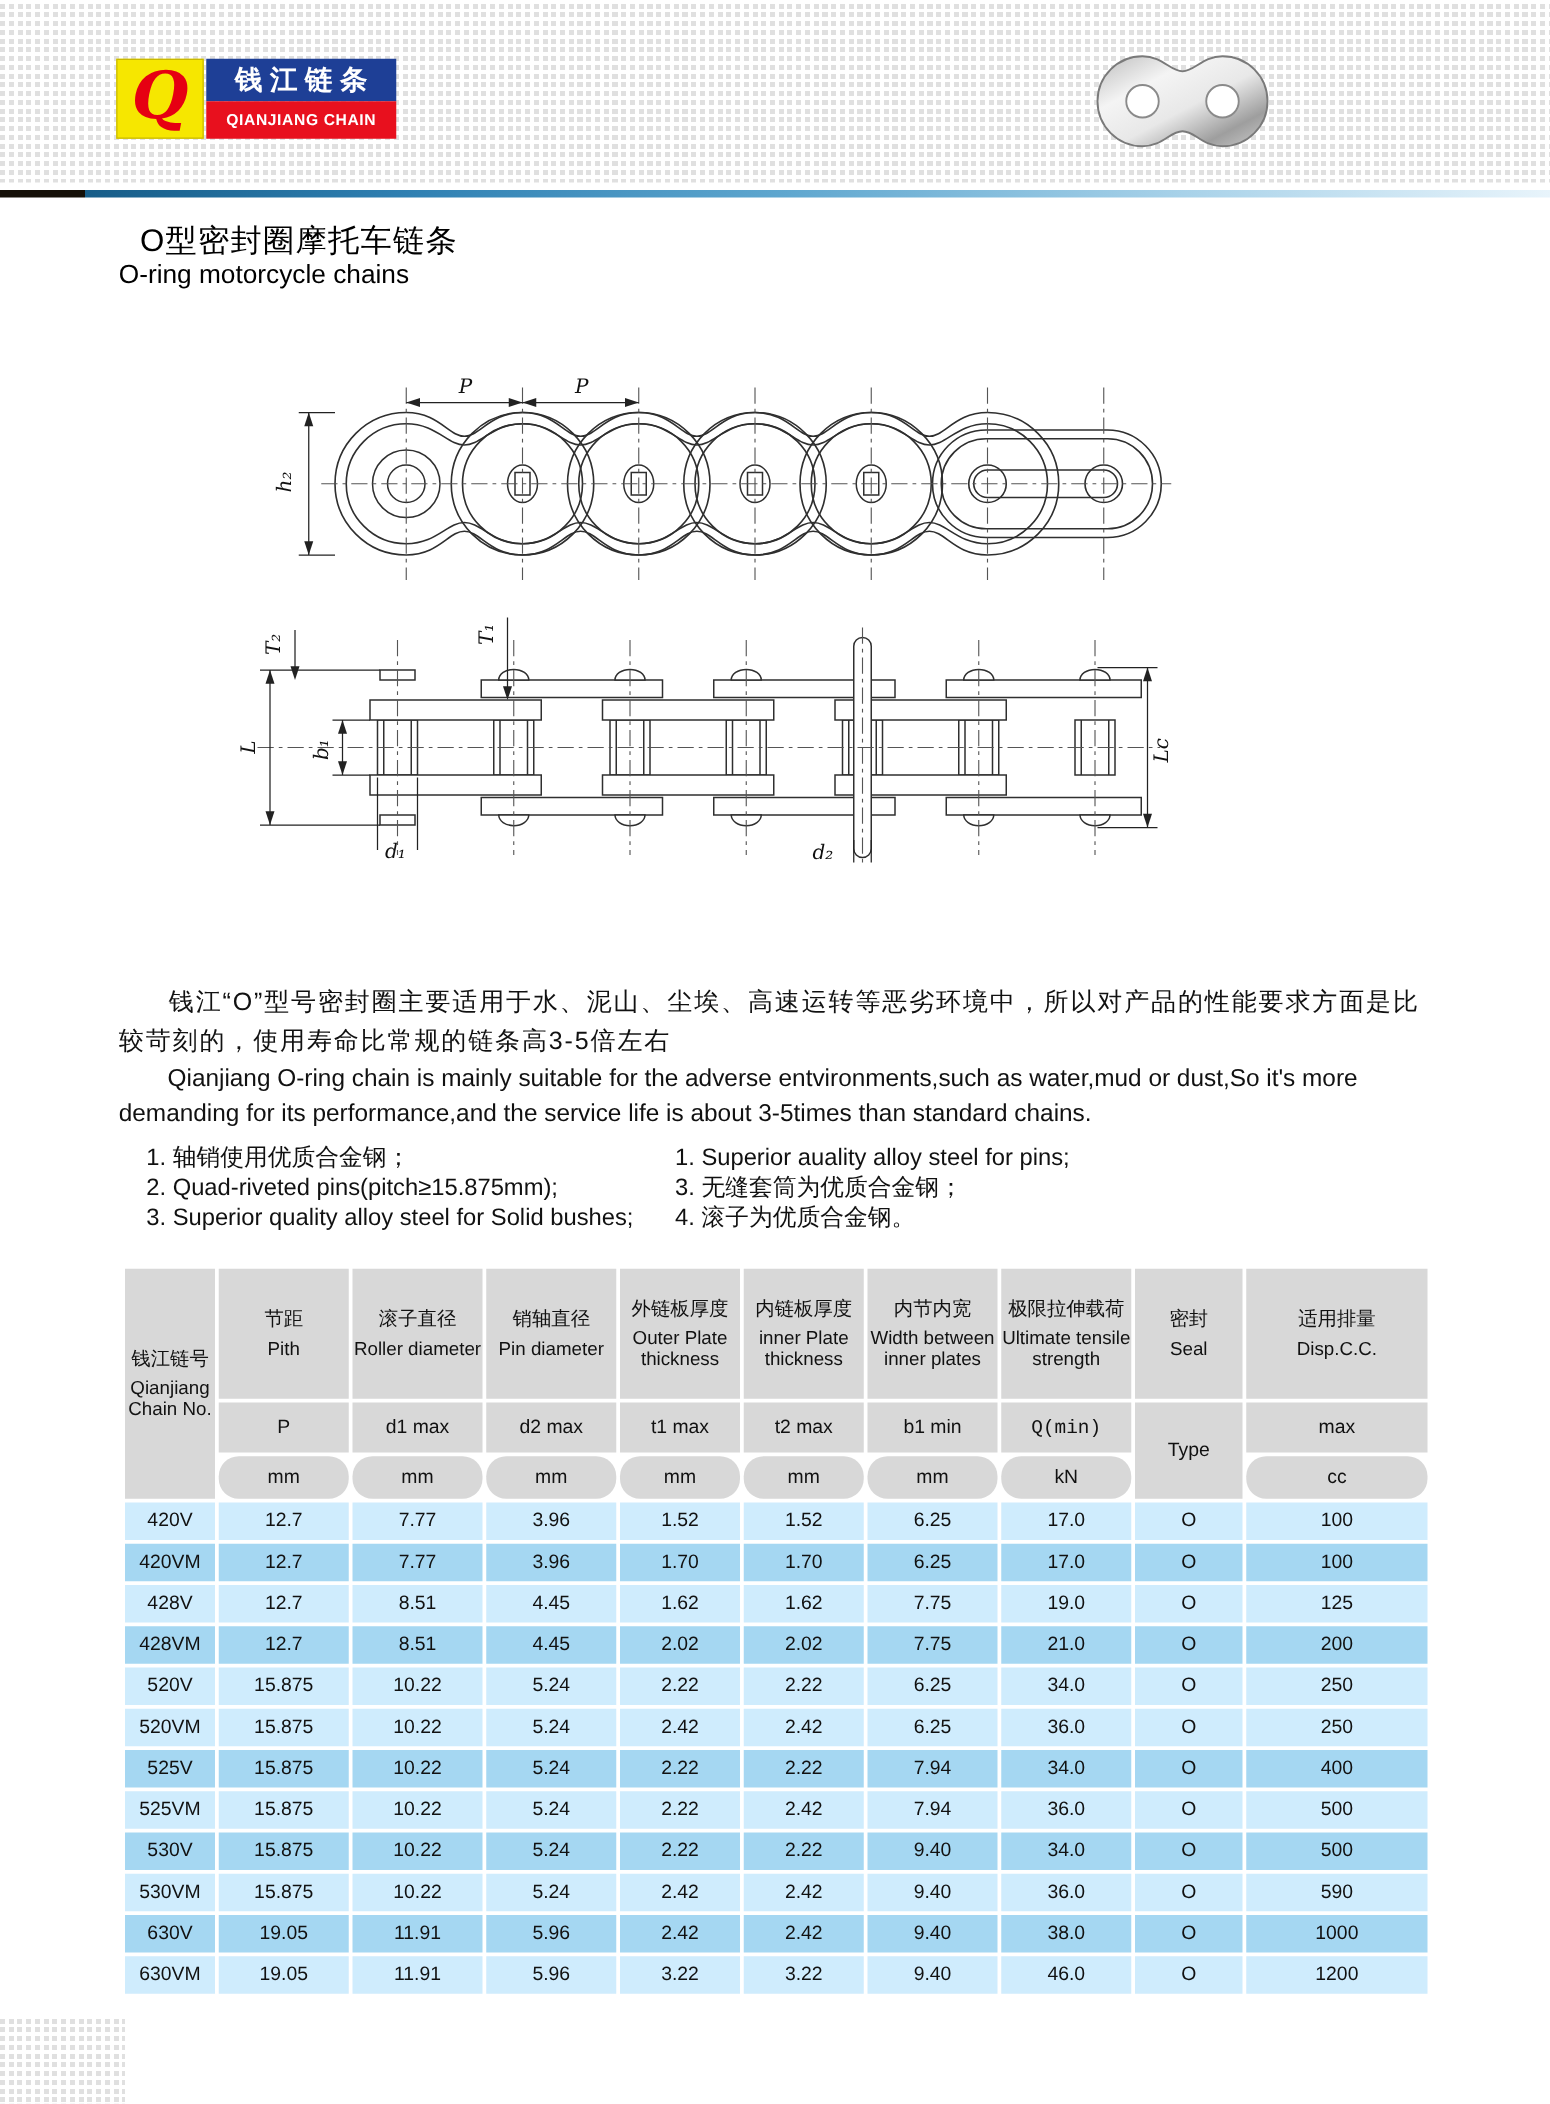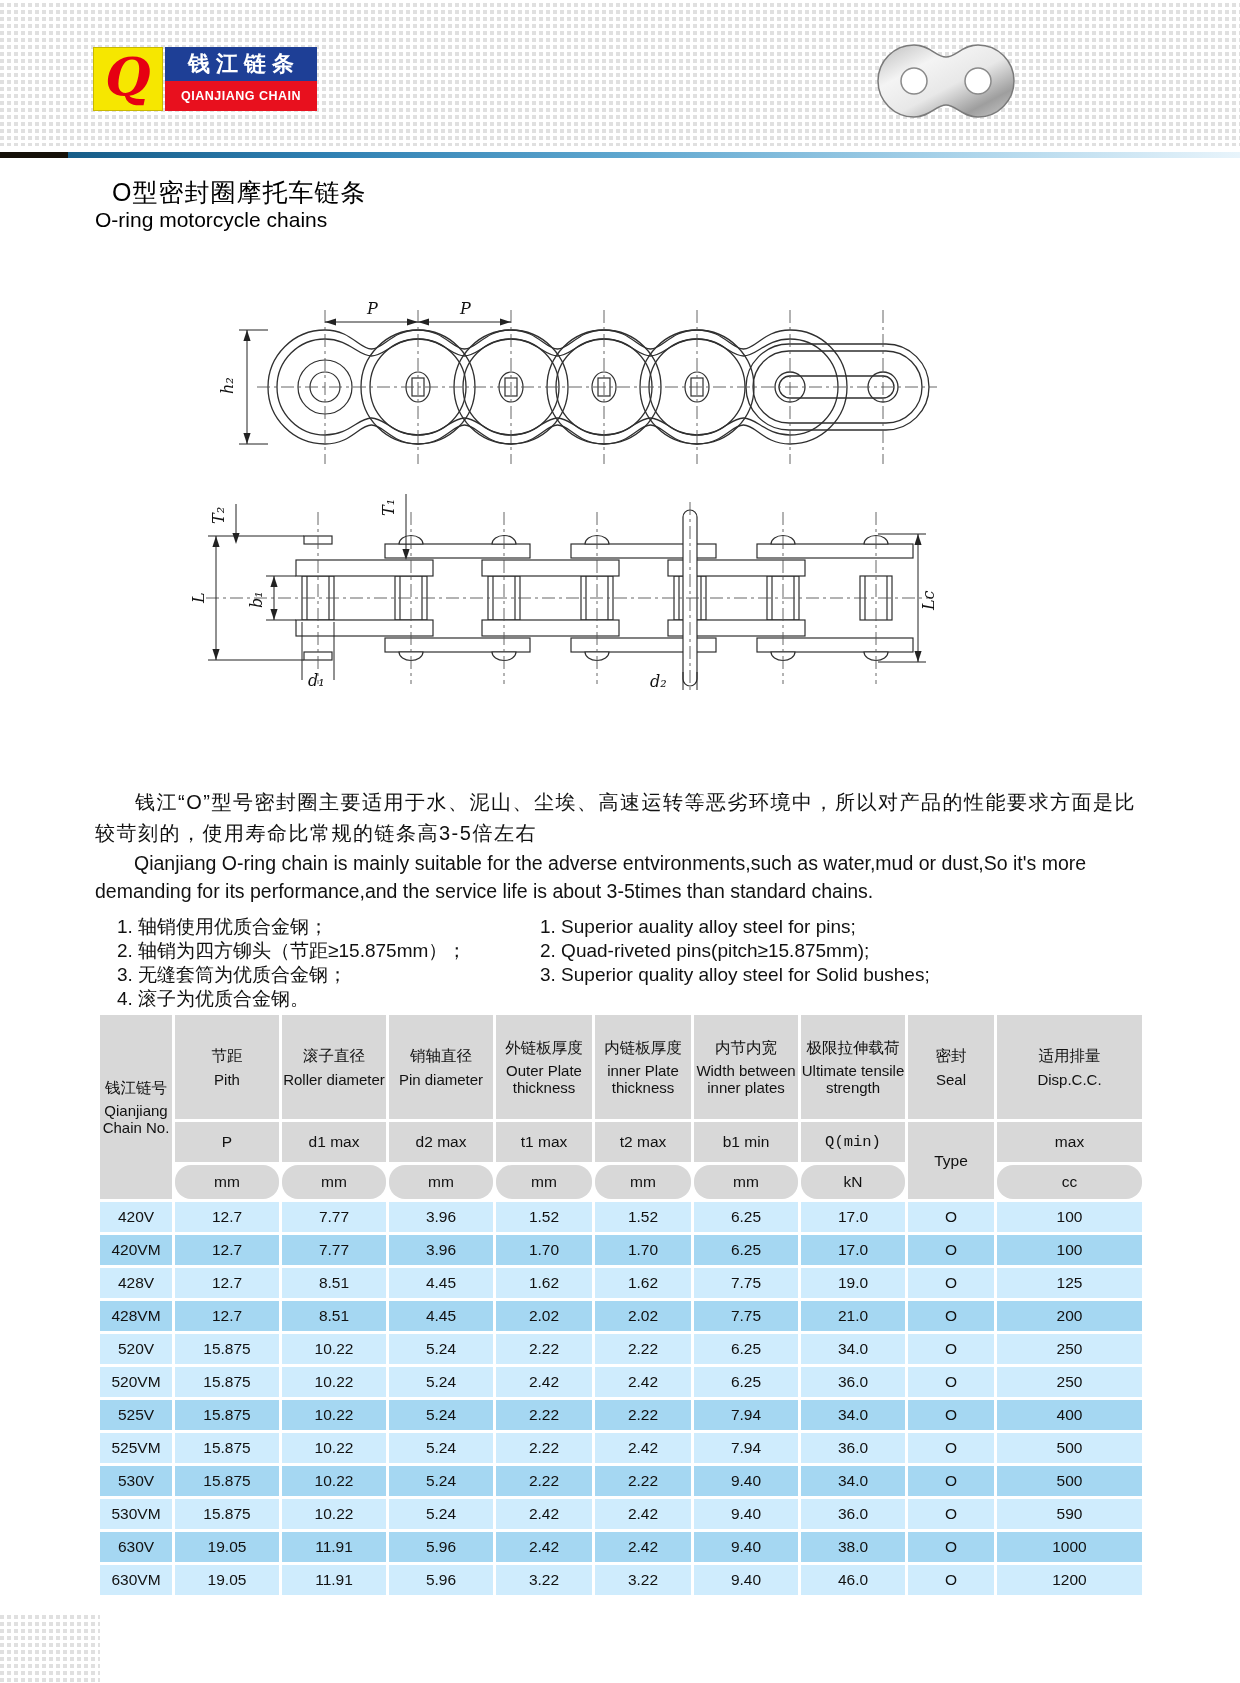--- a/index.html
+++ b/index.html
@@ -268,21 +268,20 @@
 </svg>
 
 <div class="abs intro-cn">钱江“O”型号密封圈主要适用于水、泥山、尘埃、高速运转等恶劣环境中，所以对产品的性能要求方面是比较苛刻的，使用寿命比常规的链条高3-5倍左右</div>
 <div class="abs intro-en">Qianjiang O-ring chain is mainly suitable for the adverse entvironments,such as water,mud or dust,So it's more demanding for its performance,and the service life is about 3-5times than standard chains.</div>
 
 <div class="abs features">
 
     <div>1. 轴销使用优质合金钢；</div>
     <div>1. Superior auality alloy steel for pins;</div>
 
-    <div>2. 轴销为四方铆头（节距≥15.875mm）；</div>
     <div>2. Quad-riveted pins(pitch≥15.875mm);</div>
 
     <div>3. 无缝套筒为优质合金钢；</div>
     <div>3. Superior quality alloy steel for Solid bushes;</div>
 
     <div>4. 滚子为优质合金钢。</div>
   </div>
 
 <table class="abs spec">
   <colgroup>

